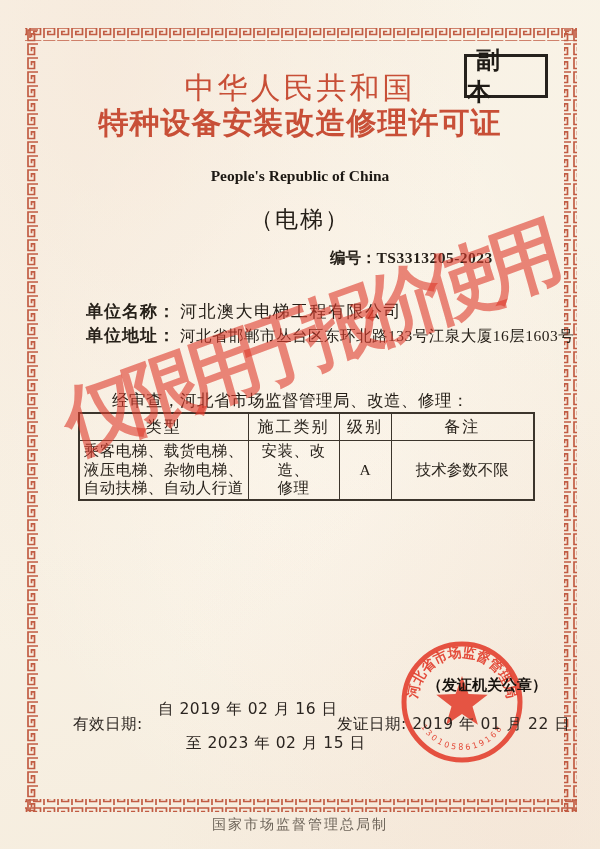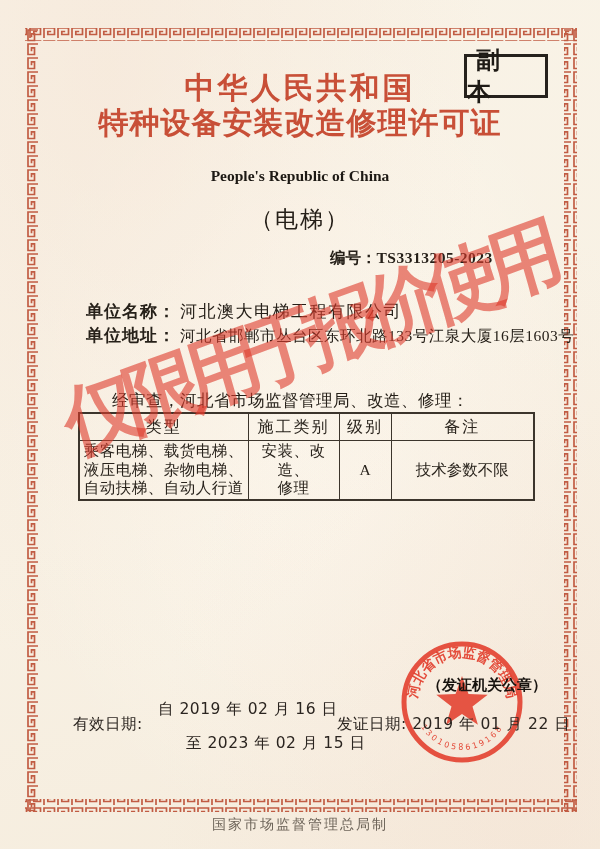--- a/index.html
+++ b/index.html
@@ -26,21 +26,21 @@
   .badge{
     left:464px;top:54px;width:78px;height:38px;
     border:3px solid #26221d;
     display:flex;align-items:center;justify-content:center;
     font-family:"DejaVu Sans","Liberation Sans",sans-serif;
     font-weight:bold;font-size:24px;color:#1e1a15;
     letter-spacing:9px;text-indent:9px;
     z-index:4;
   }
 
-  .title-cn1{top:68px;font-size:30px;font-weight:bold;letter-spacing:3px;
+  .title-cn1{top:68px;font-size:30px;font-weight:normal;letter-spacing:3px;
     font-family:"DejaVu Sans","Liberation Sans",sans-serif;z-index:2;}
   .title-cn2{top:103px;font-size:30px;font-weight:bold;letter-spacing:1px;
     font-family:"DejaVu Sans","Liberation Sans",sans-serif;z-index:2;}
   .title-en1{top:146px;font-size:14.5px;font-weight:bold;color:#1d1914;z-index:2;}
   .title-en2{top:167px;font-size:15.5px;font-weight:bold;color:#1d1914;z-index:2;}
   .category{top:204px;font-size:23px;font-weight:normal;letter-spacing:2px;z-index:2;}
 
   .license-no{left:330px;top:248px;font-size:15.5px;z-index:2;}
   .license-no .lbl{font-weight:bold;}
   .license-no .val{font-weight:bold;letter-spacing:.5px;}

